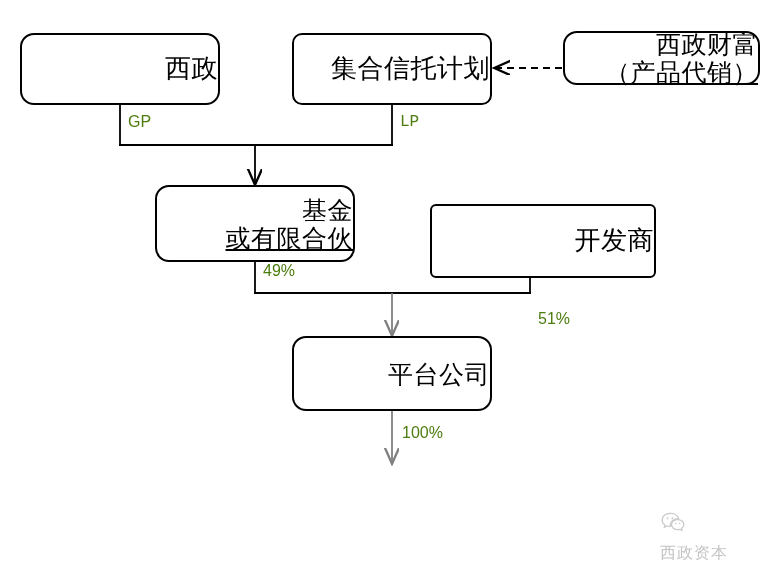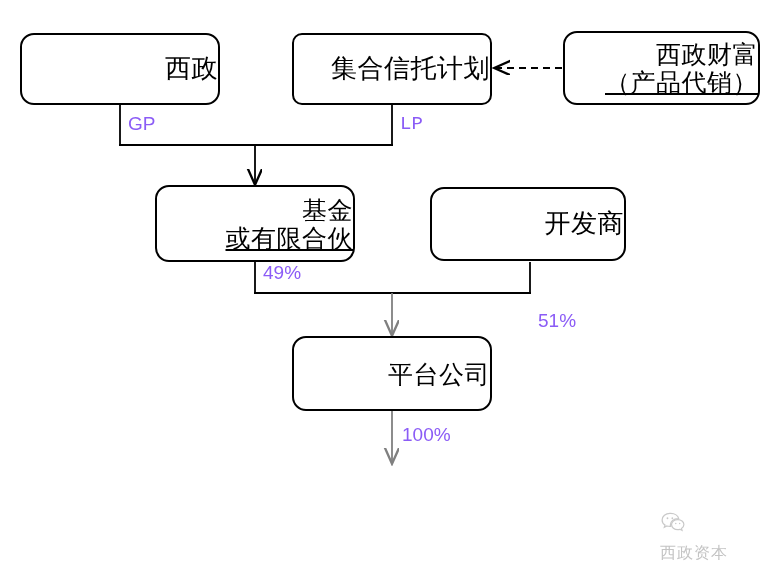--- a/index.html
+++ b/index.html
@@ -46,22 +46,22 @@
   .node .line2 {
     font-size: 25px;
     letter-spacing: 0.5px;
     text-decoration: underline;
   }
   .node.single .line1 {
     font-size: 26px;
   }
   .edge-label {
     position: absolute;
-    font-size: 19px;
-    color: #8b5cf6;
+    font-size: 16px;
+    color: #4d7c0f;
     white-space: nowrap;
   }
   .watermark {
     position: absolute;
     display: flex;
     align-items: flex-start;
     gap: 8px;
     color: #c9c9c9;
     font-size: 16px;
     white-space: nowrap;
@@ -117,31 +117,31 @@
   </svg>
 
   <div class="node single" style="left:20px; top:33px; width:200px; height:72px;">
     <span class="line1">西政</span>
   </div>
 
   <div class="node single" style="left:292px; top:33px; width:200px; height:72px;border-radius:10px;">
     <span class="line1">集合信托计划</span>
   </div>
 
-  <div class="node" style="left:563px; top:31px; width:197px; height:74px;">
+  <div class="node" style="left:563px; top:31px; width:197px; height:54px;">
     <span class="line1">西政财富</span>
     <span class="line2">（产品代销）</span>
   </div>
 
   <div class="node" style="left:155px; top:185px; width:200px; height:77px;">
     <span class="line1">基金</span>
     <span class="line2">或有限合伙</span>
   </div>
 
-  <div class="node single" style="left:430px; top:187px; width:196px; height:74px;">
+  <div class="node single" style="left:430px; top:204px; width:226px; height:74px;border-radius:6px;">
     <span class="line1">开发商</span>
   </div>
 
   <div class="node" style="left:292px; top:336px; width:200px; height:75px;gap:16px;">
     <span class="line1">平台公司</span>
   </div>
 
 
   <span class="edge-label" style="left:128px; top:113px;">GP</span>
 

